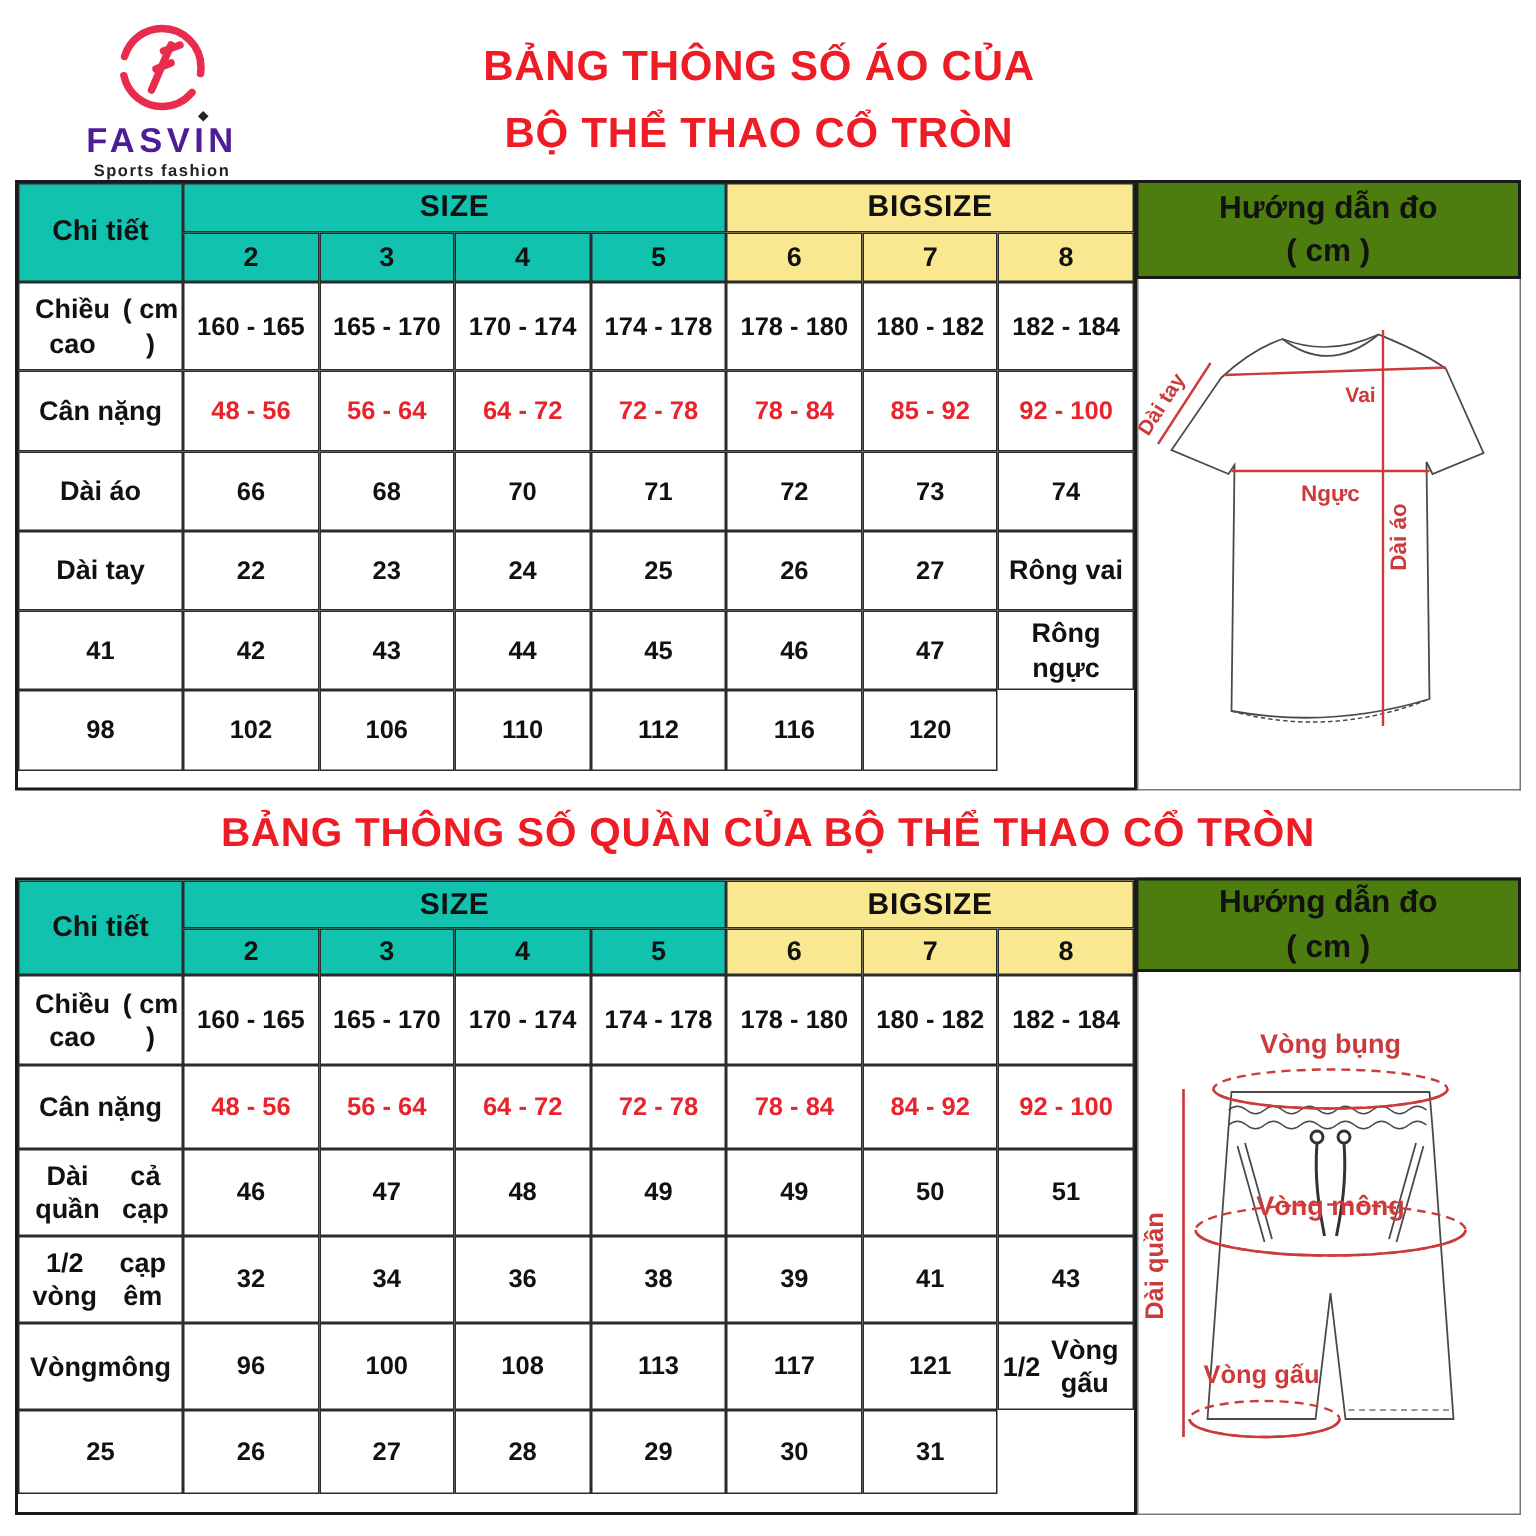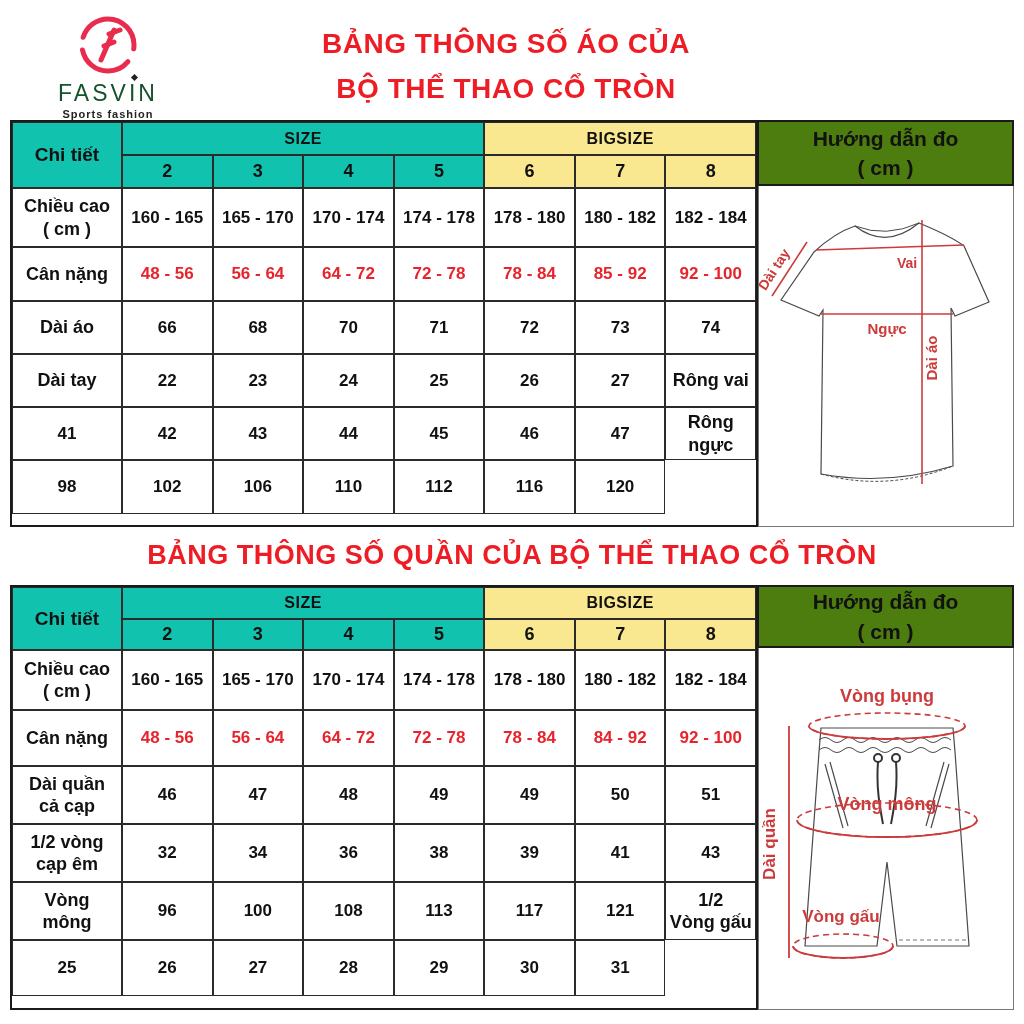--- a/index.html
+++ b/index.html
@@ -3,22 +3,22 @@
 <meta charset="utf-8">
 <style>
   * { margin:0; padding:0; box-sizing:border-box; }
   body { background:#fff; }
   .canvas { position:relative; width:1024px; height:1024px; background:#fff;
             font-family:"Liberation Sans", sans-serif; color:#111; overflow:hidden; }
 
   
   .logo { position:absolute; left:48px; top:12px; width:120px; text-align:center; }
   .logo svg { display:block; margin:0 auto; }
-  .brand { position:relative; display:inline-block; font-size:23px; font-weight:normal;
-           letter-spacing:3px; color:#14532d; margin-top:2px; }
+  .brand { position:relative; display:inline-block; font-size:23px; font-weight:bold;
+           letter-spacing:3px; color:#4c1d95; margin-top:2px; }
   .brand .idot { position:absolute; right:21px; top:-5px; width:5px; height:5px;
                  background:#222; transform:rotate(45deg); }
   .tagline { font-size:11px; font-weight:bold; color:#222; letter-spacing:1px; margin-top:1px; }
 
   
   .title1 { position:absolute; left:0; top:22px; width:100%; text-align:center;
             color:#ee1c24; font-weight:bold; font-size:28px; line-height:1.6; letter-spacing:.5px; }
   .title1 div { transform:translateX(-6px); }
   .title2 { position:absolute; left:0; top:540px; width:100%; text-align:center;
             color:#ee1c24; font-weight:bold; font-size:27px; letter-spacing:.5px; }
@@ -31,25 +31,25 @@
   .tbl { width:748px; display:grid; grid-template-columns:110px repeat(7,1fr);
          border:2px solid #1a1a1a; background:#fff; }
   .tbl1 { grid-template-rows:33px 33px 59px 54px 53px 53px 53px 54px; }
   .tbl2 { grid-template-rows:32px 31px 60px 56px 58px 58px 58px 56px; }
 
   .c { border:1px solid #2b2b2b; display:flex; align-items:center; justify-content:center;
        text-align:center; font-weight:bold; }
   .t { background:#11c3ae; }
   .y { background:#f9e88f; }
   .chi { grid-row:1 / 3; font-size:19px; }
-  .grp { font-size:16px; letter-spacing:.5px; }
+  .grp { font-size:20px; letter-spacing:.5px; }
   .s4 { grid-column:span 4; }
   .s3 { grid-column:span 3; }
   .num { font-size:18px; }
-  .lbl { font-size:18px; flex-direction:column; line-height:1.25; padding:2px; }
+  .lbl { font-size:18px; flex-direction:row; line-height:1.25; padding:2px; }
   .lbl span { display:block; }
   .val { font-size:17px; }
   .redtxt { color:#e8232b; }
 
   
   .guide { width:256px; display:flex; flex-direction:column; }
   .ghead { background:#4d7c0f; border:2px solid #1a1a1a; border-left:1px solid #1a1a1a;
            display:flex; flex-direction:column; align-items:center; justify-content:center;
            font-weight:bold; font-size:21px; line-height:1.4;text-align:center; }
   .ghead1 { height:66px; }

